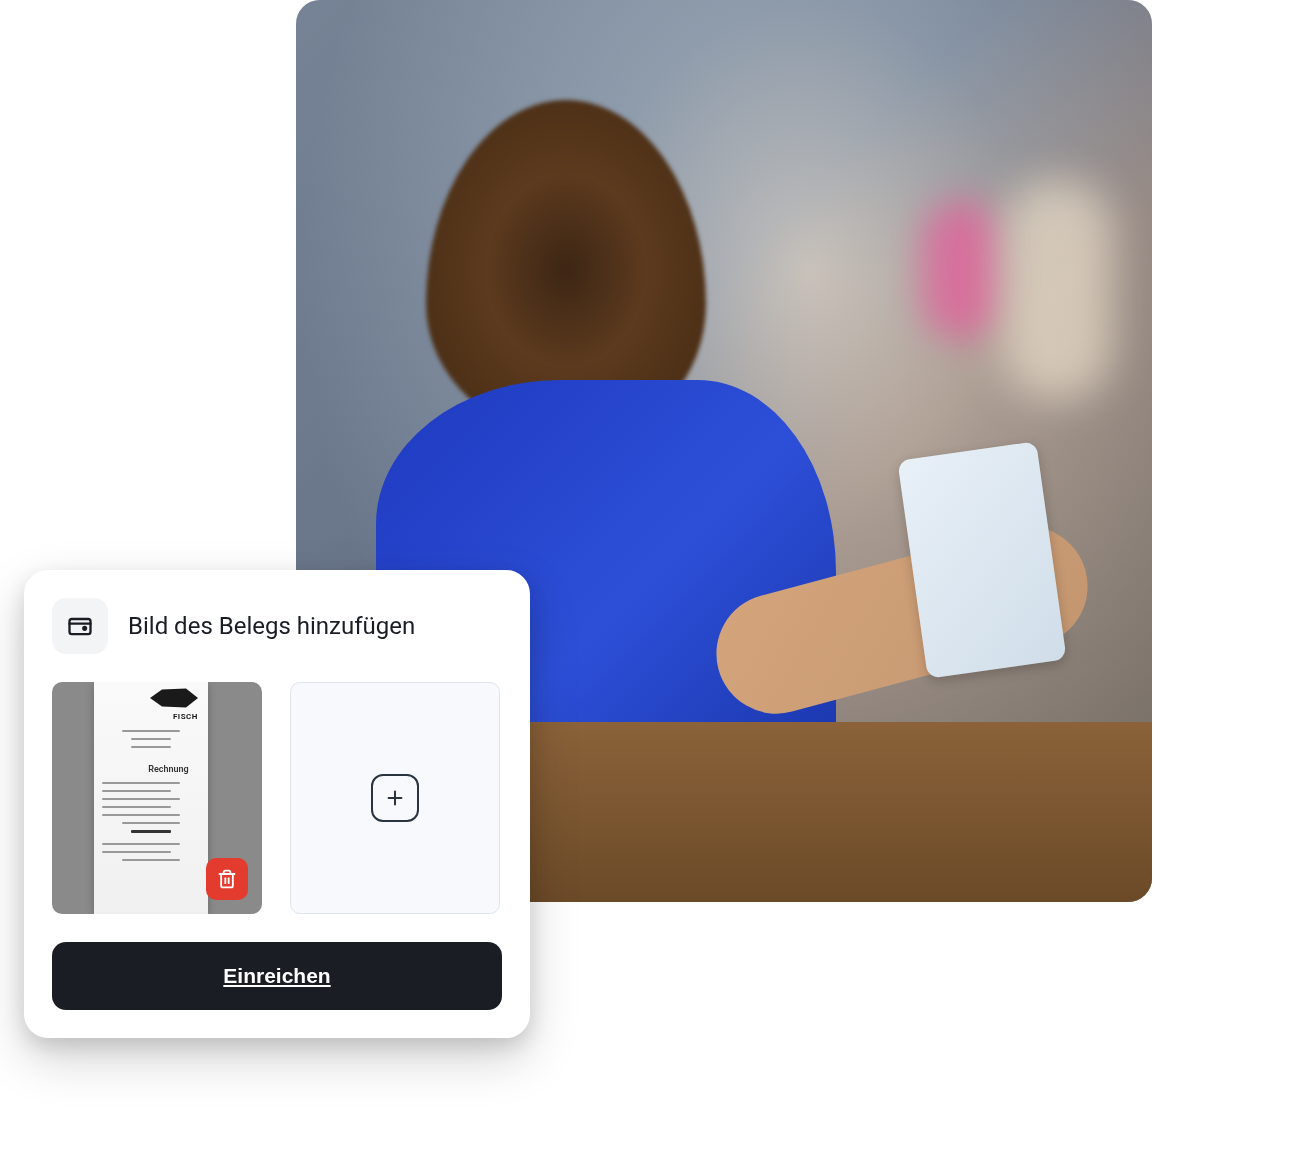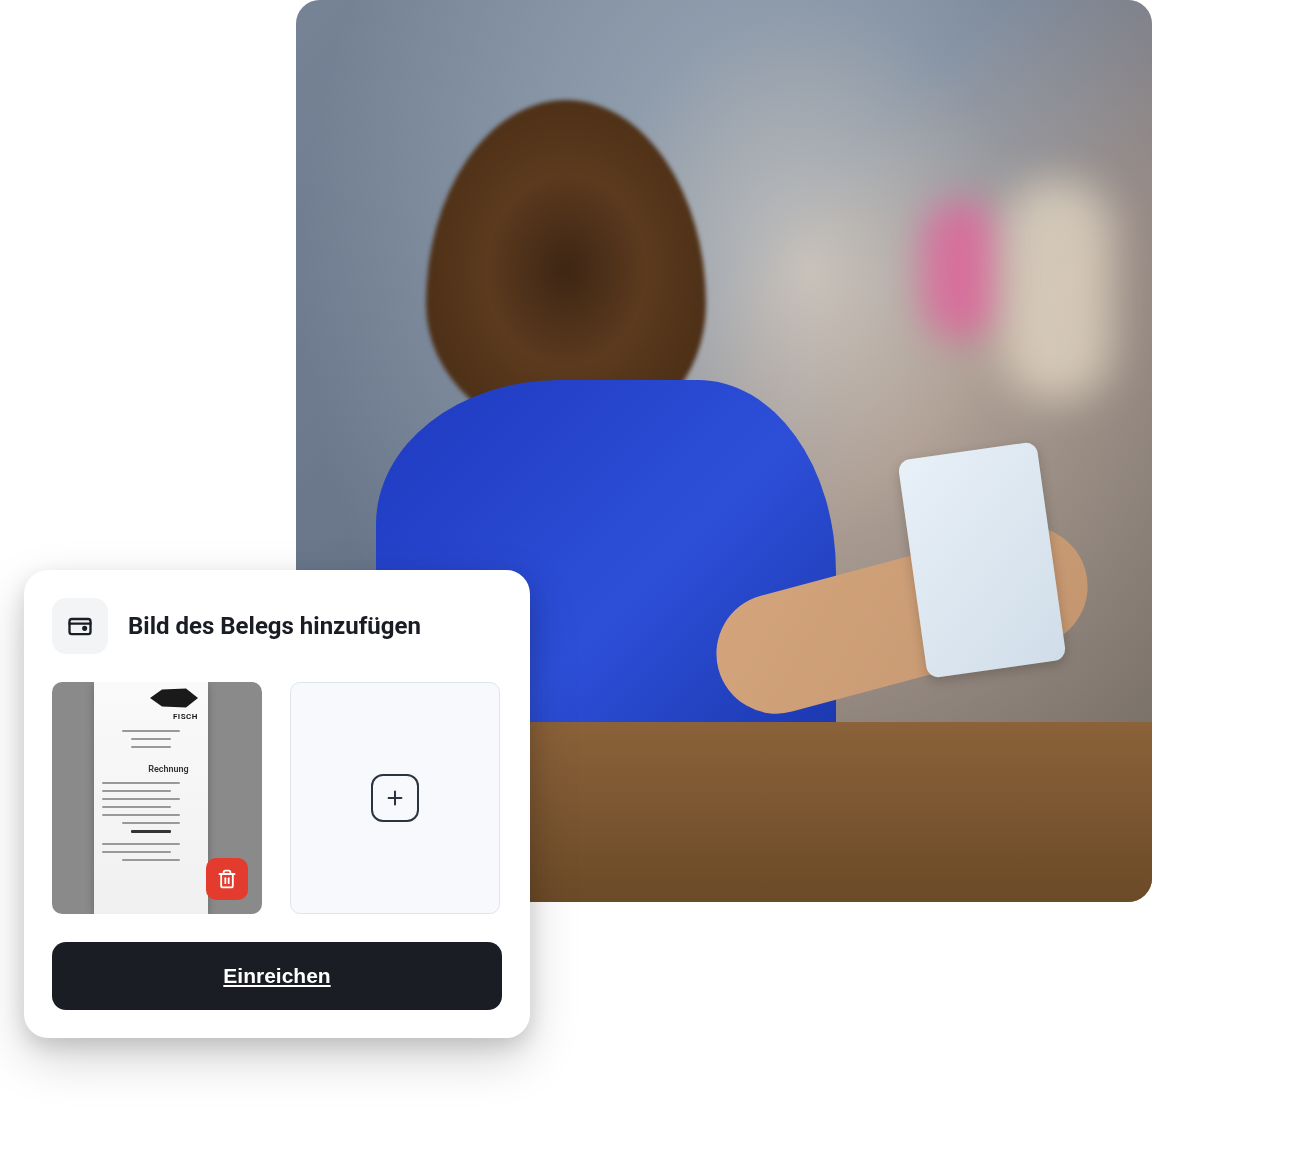--- a/index.html
+++ b/index.html
@@ -143,21 +143,21 @@
       height: 56px;
       background: #f3f4f6;
       border-radius: 14px;
       display: flex;
       align-items: center;
       justify-content: center;
     }
     
     .card-title {
       font-size: 24px;
-      font-weight: 700;
+      font-weight: 400;
       color: #1a1d24;
     }
     
     .image-row {
       display: flex;
       gap: 28px;
       margin-bottom: 28px;
     }
     
     .receipt-thumbnail {

